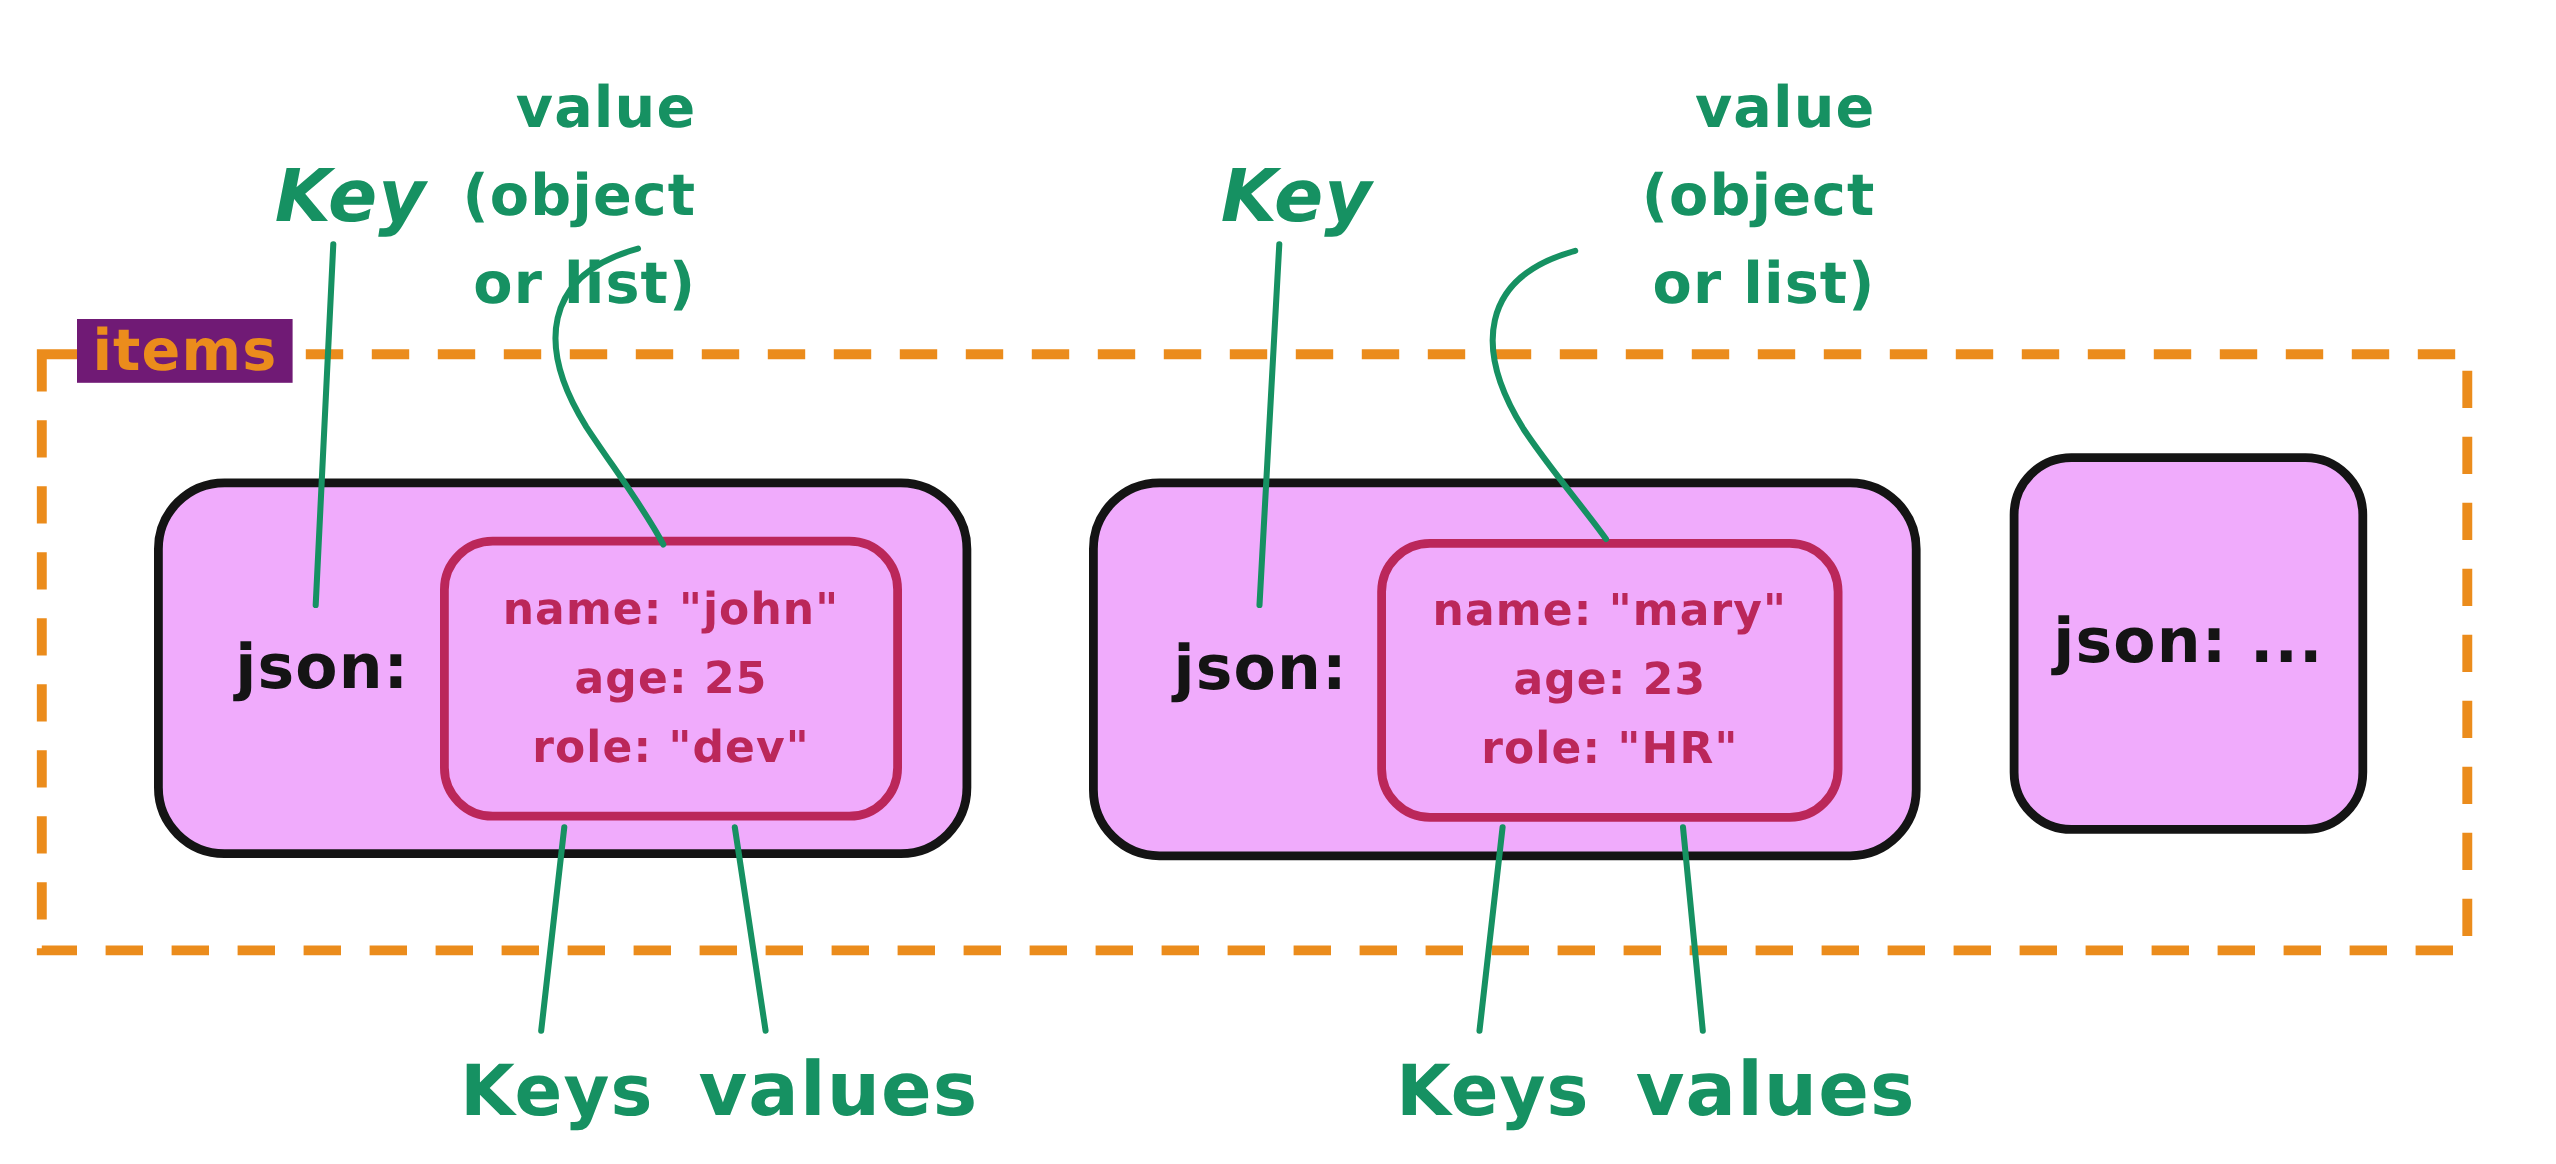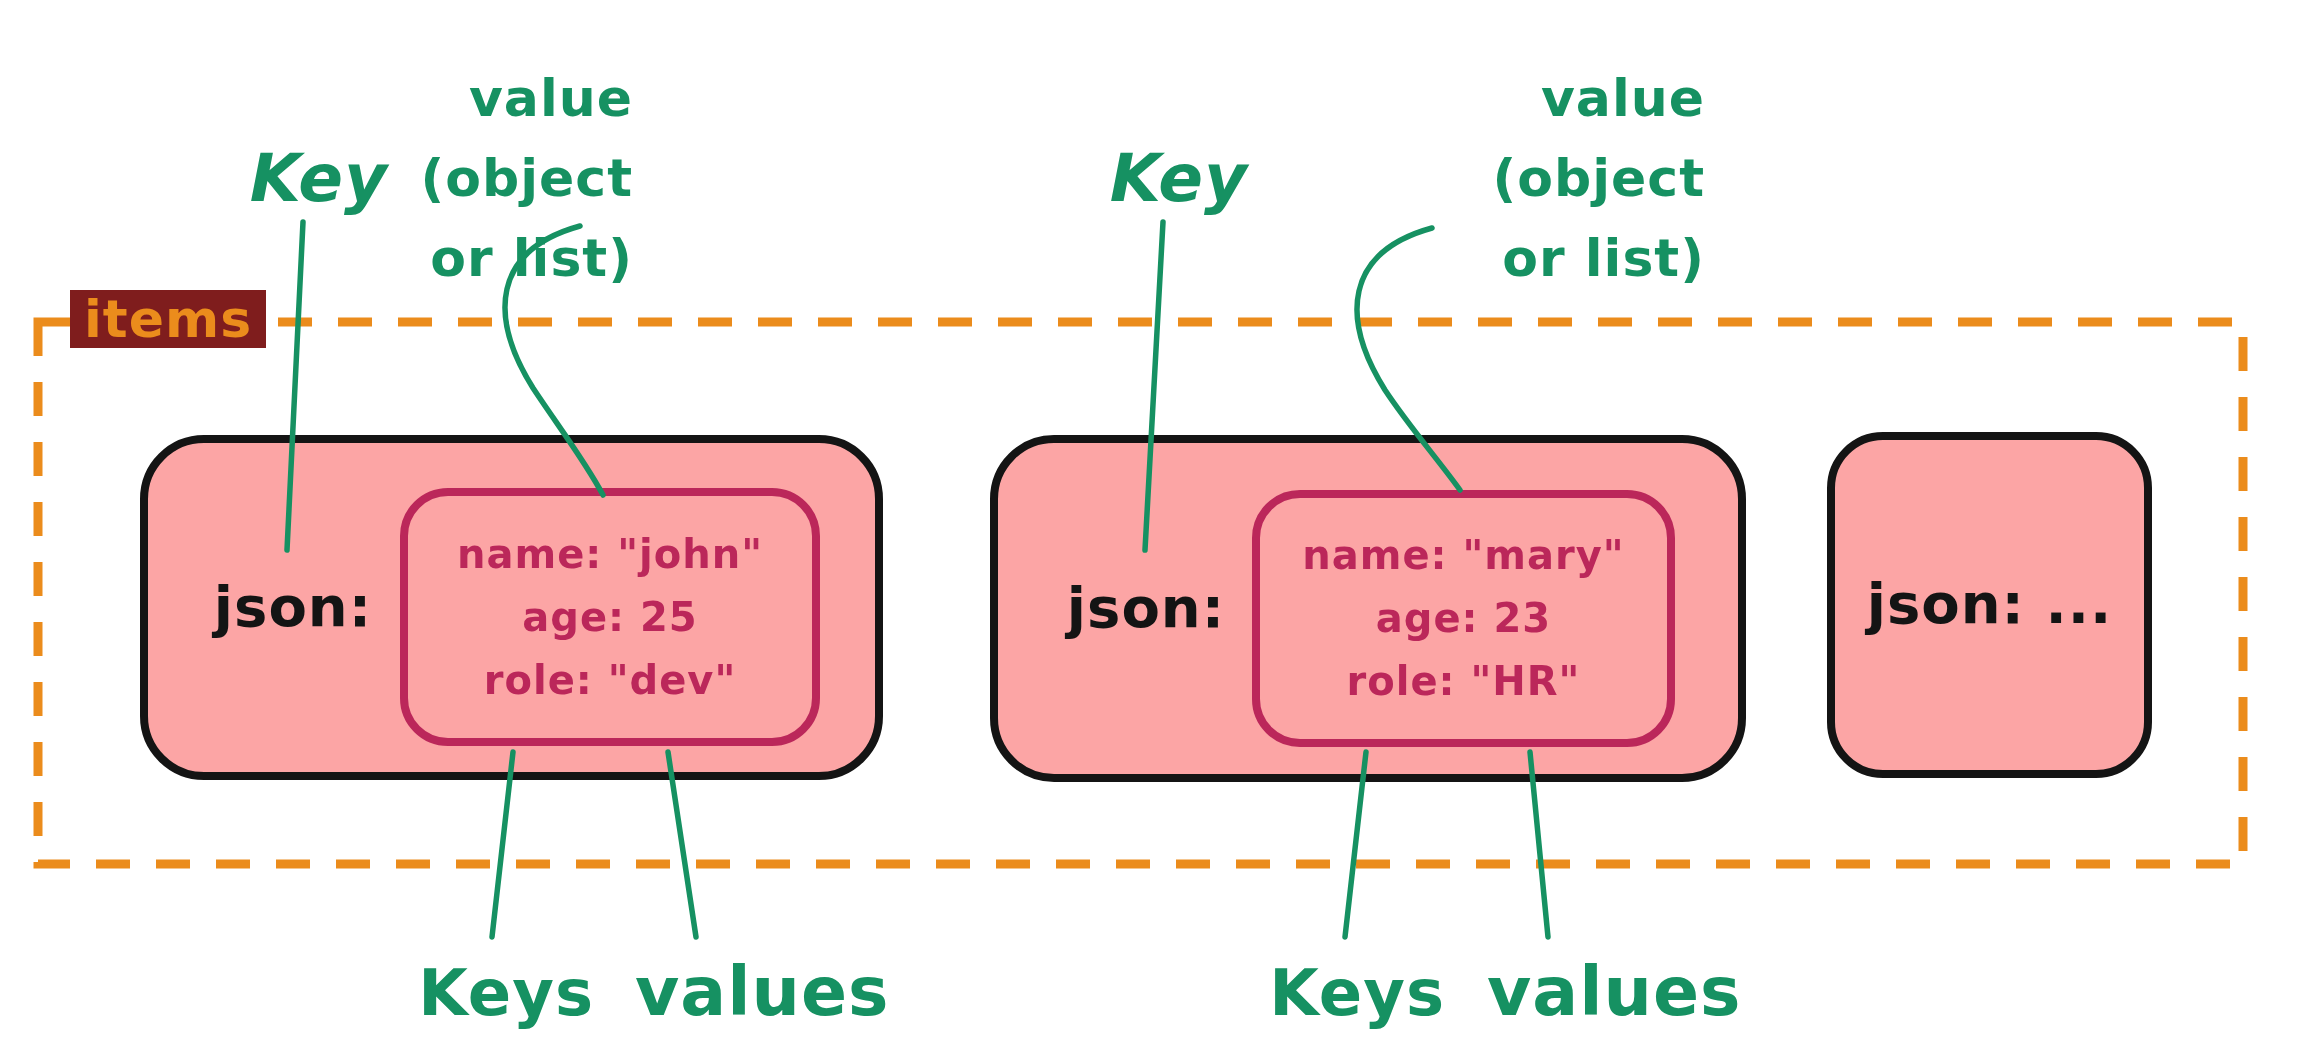--- a/index.html
+++ b/index.html
@@ -16,21 +16,21 @@
     left: 0; top: 0;
     z-index: 5;
     pointer-events: none;
   }
   .card {
     position: absolute;
     z-index: 1;
     box-sizing: border-box;
     border: 8px solid #141414;
     border-radius: 64px;
-    background: #fca5a5;
+    background: #f0abfc;
   }
   .obj-box {
     position: absolute;
     box-sizing: border-box;
     border: 8px solid #bb275a;
     border-radius: 48px;
     display: flex;
     align-items: center;
     justify-content: center;
   }
@@ -61,21 +61,21 @@
     letter-spacing: 1px;
   }
   .green { color: #169162; }
   .orange { color: #eb8c1c; }
   .key-label   { font-size: 66px; width: 160px; font-style: italic; }
   .value-label { font-size: 52px; width: 300px; line-height: 80px; white-space: pre-line; }
   .keys-label  { font-size: 64px; width: 200px; }
   .values-label{ font-size: 68px; width: 220px; }
   .items-label {
     font-size: 52px;
-    background: #7f1d1d;
+    background: #701a75;
     padding: 0 14px;
     line-height: 58px;
   }
 </style>
 </head>
 <body>
 
 <div class="stage">
 
   <div class="card" style="left:140px; top:435px; width:743px; height:345px;">
@@ -89,21 +89,21 @@
 
   <div class="card" style="left:990px; top:435px; width:756px; height:347px;">
     <div class="json-key" style="left:63px; width:170px;">json:</div>
     <div class="obj-box" style="left:254px; top:47px; width:423px; height:257px;">
       <div class="obj-lines">name: "mary"
 age: 23
 role: "HR"</div>
     </div>
   </div>
 
-  <div class="card" style="left:1827px; top:432px; width:325px; height:346px; border-radius:56px;">
+  <div class="card" style="left:1827px; top:412px; width:325px; height:346px; border-radius:56px;">
     <div class="json-key" style="left:0; width:100%;">json: ...</div>
   </div>
 
   <svg class="layer" width="2324" height="1058" viewBox="0 0 2324 1058">
     <rect x="38" y="322" width="2205" height="542" fill="none" stroke="#eb8c1c" stroke-width="9" stroke-dasharray="34 26"></rect>
     <g stroke="#169162" stroke-width="5.5" fill="none" stroke-linecap="round">
       <path d="M303,222 L287,550"></path>
       <path d="M580,226 C493,250 488,316 533,388 C556,423 585,461 603,495"></path>
       <path d="M1163,222 L1145,550"></path>
       <path d="M1432,228 C1345,252 1340,318 1385,390 C1408,425 1440,462 1460,490"></path>

